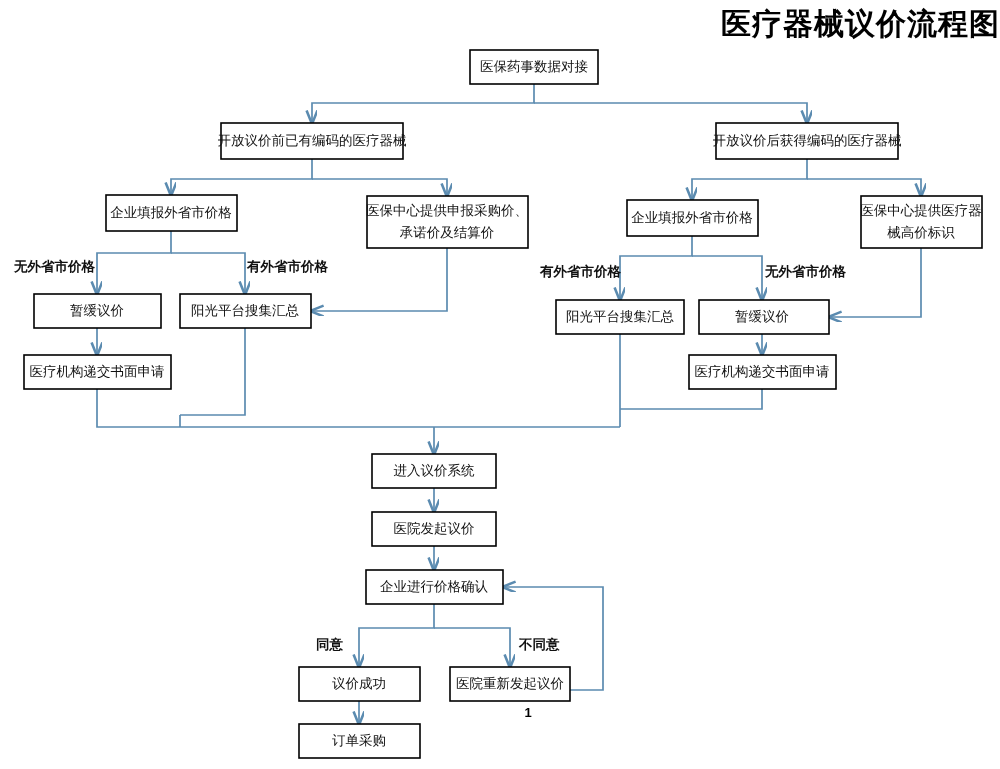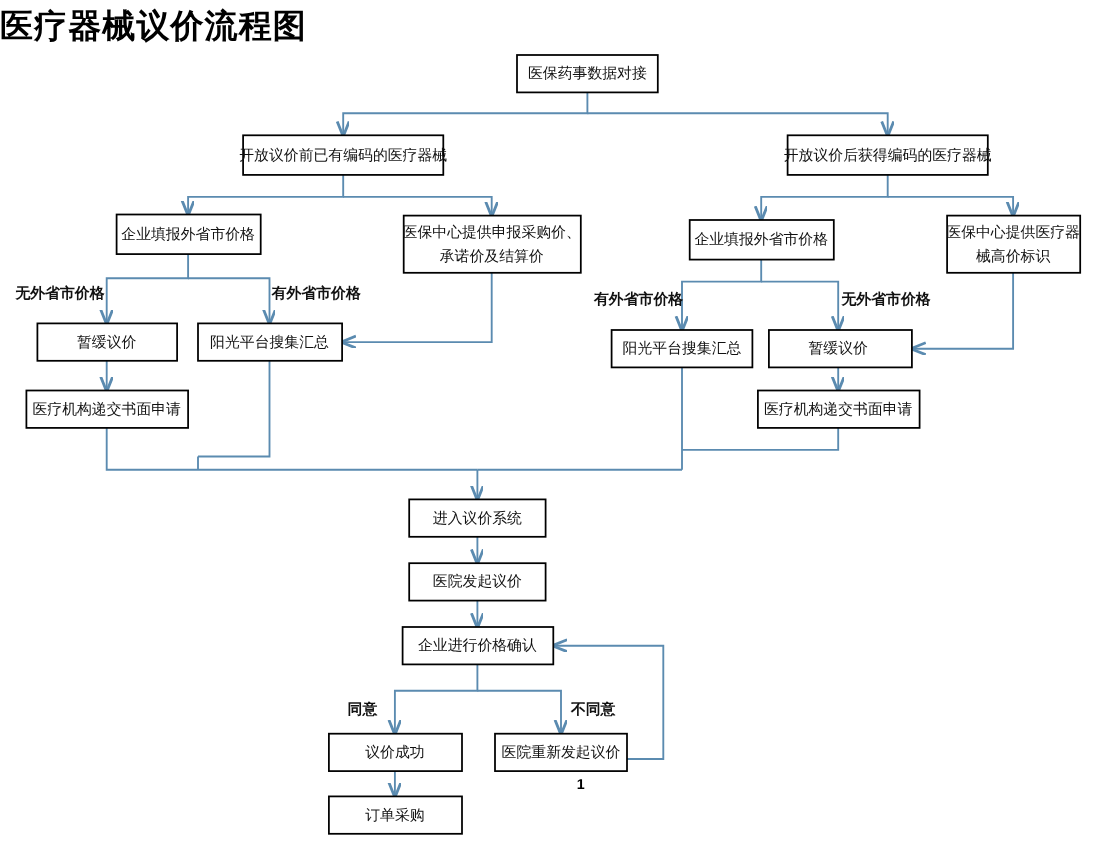--- a/index.html
+++ b/index.html
@@ -4,21 +4,21 @@
 <style>
   html,body{margin:0;padding:0;background:#ffffff;}
   body{
     width:1000px;height:769px;overflow:hidden;
     font-family:"Liberation Serif","DejaVu Serif",serif;
     color:#000000;
     position:relative;
   }
   #chart-title{
     position:absolute;left:0;top:4px;width:1000px;
-    text-align:left;
+    text-align:right;
     font-size:30px;
     font-weight:700;
     letter-spacing:1px;
     font-family:"Liberation Serif","DejaVu Serif",serif;
   }
   #page-number{
     position:absolute;
     left:500px;top:705px;width:56px;
     text-align:center;
     font-size:13px;font-weight:700;

